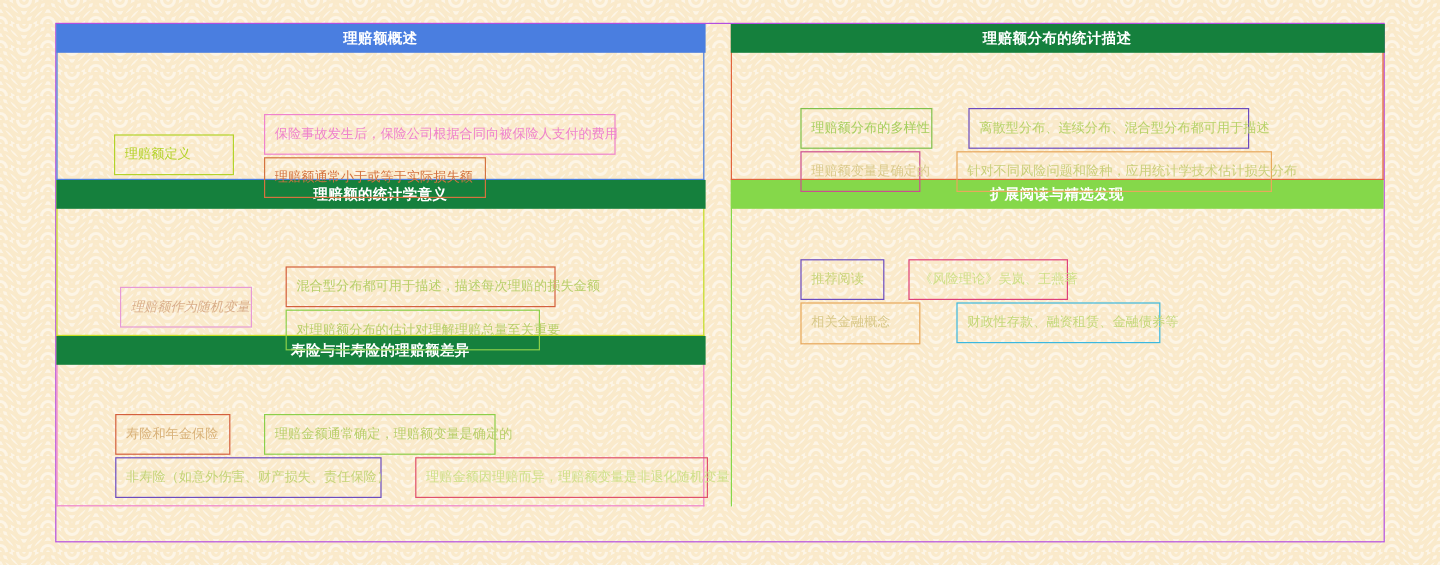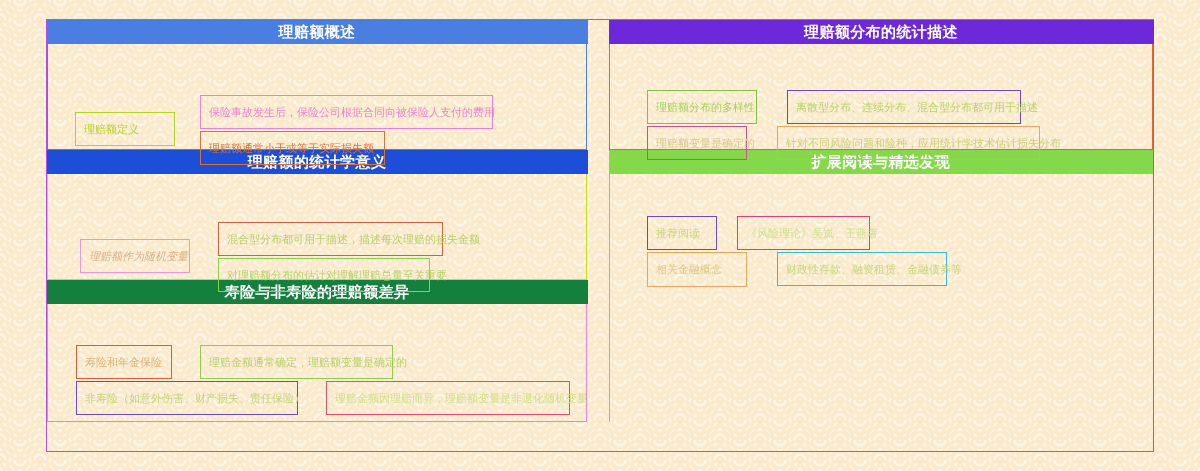--- a/index.html
+++ b/index.html
@@ -60,56 +60,57 @@
     width: 544px;
     flex: none;
     position: relative;
   }
   .section {
     box-sizing: border-box;
     position: relative;
   }
   .sec-head {
     color: #ffffff;
-    font-size: 15px;
+    font-size: 12px;
     font-weight: bold;
     text-align: center;
     line-height: 24px;
     height: 24px;
     letter-spacing: .4px;
   }
   .sec-body {
     position: relative;
   }
   
   .s1 { border: 1.5px solid #4a7ee0; border-top: none; height: 130px; }
   .s1 .sec-head { background: #4a7ee0; margin: -0px -1.5px 0 -1.5px; }
   .s3 { border: 1.5px solid #c4dd24; border-top:none; height: 130px; }
-  .s3 .sec-head { background: #1d4ed8; margin: 0 -1.5px 0 -1.5px; }
+  .s3 .sec-head { background: #15803d; margin: 0 -1.5px 0 -1.5px; }
   .s5 { border: 1.5px solid #ef82cd; border-top:none; height: 142px; }
   .s5 .sec-head { background: #15803d; margin: 0 -1.5px 0 -1.5px; }
   .s2 { border: 1.5px solid #e2643c; border-top:none; height: 130px; }
-  .s2 .sec-head { background: #6d28d9; margin: 0 -1.5px 0 -1.5px; }
+  .s2 .sec-head { background: #15803d; margin: 0 -1.5px 0 -1.5px; }
   .s4 { border-left: 1.5px solid #85d84a; height: 272px; }
   .s4 .sec-head { background: #85d84a; margin-left: -1.5px; }
 
   
   .node {
     position: absolute;
     box-sizing: border-box;
     background: transparent;
     border-width: 1.5px;
     border-style: solid;
     font-size: 11px;
     line-height: 1.15;
     display: flex;
     align-items: center;
     padding: 16px 8px;
     white-space: nowrap;
     z-index: 4;
+    margin-left: 20px;
   }
   svg.connectors {
     position: absolute;
     left: 0; top: 0;
     width: 100%; height: 100%;
     z-index: 3;
     overflow: visible;
   }
 </style>
 </head>

